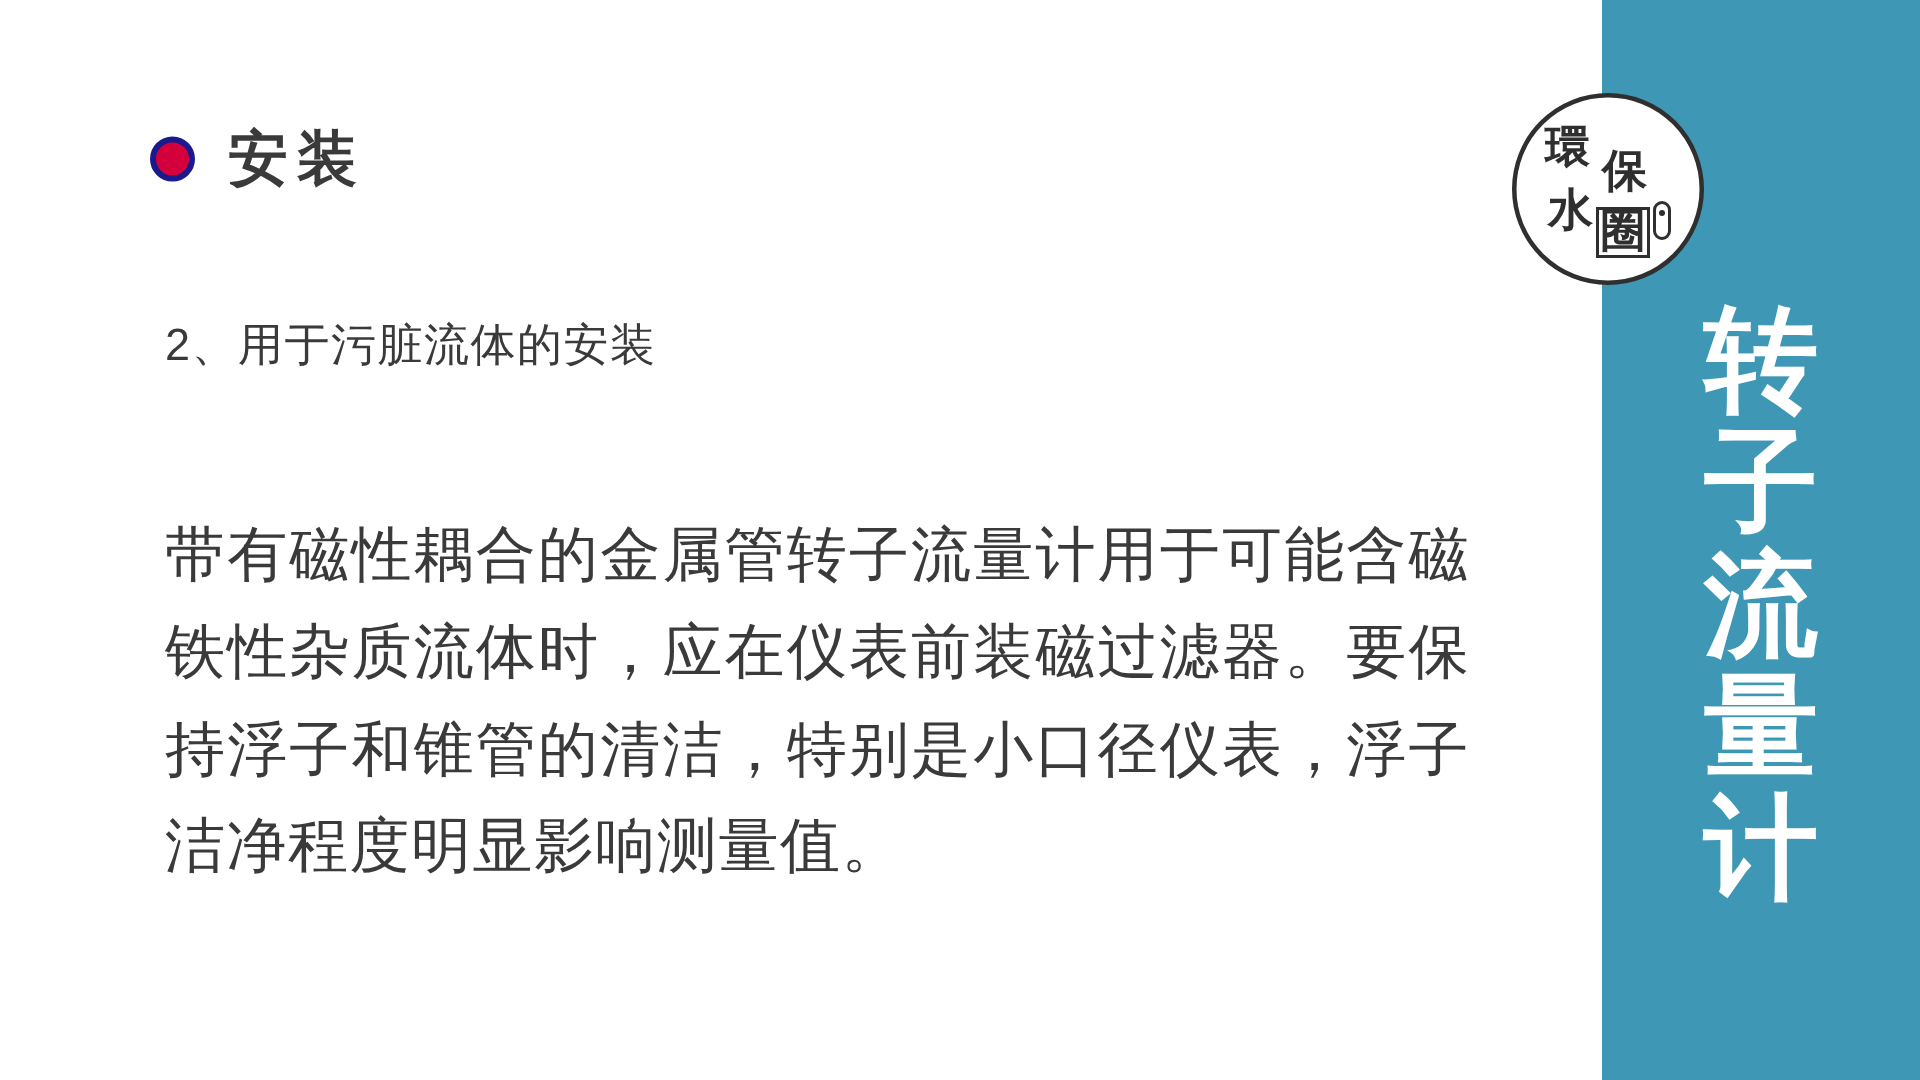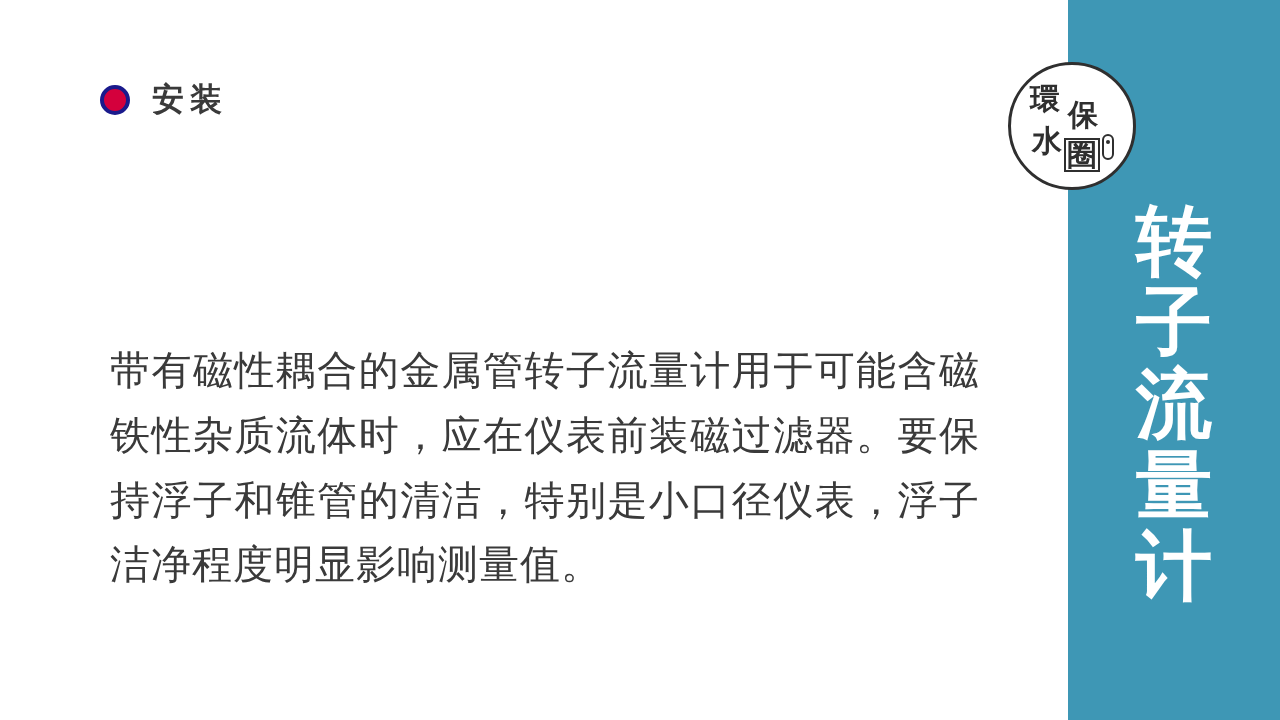--- a/index.html
+++ b/index.html
@@ -123,21 +123,21 @@
   .bullet-dot {
     width: 30px;
     height: 30px;
     border-radius: 50%;
     background: #d4003c;
     border: 4px solid #1a1a8c;
     box-sizing: border-box;
     margin-right: 22px;
   }
   .heading-text {
-    font-size: 32px;
+    font-size: 40px;
     font-weight: bold;
     color: #3a3a3a;
     letter-spacing: 6px;
     font-family: "Liberation Sans", sans-serif;
   }
   
   .subtitle {
     position: absolute;
     top: 210px;
     left: 110px;
@@ -185,16 +185,17 @@
         <span class="logo-mark"></span>
       </div>
     </div>
   </div>
 
   <div class="heading-row">
     <span class="bullet-dot"></span>
     <span class="heading-text">安装</span>
   </div>
 
+  <div class="subtitle">2、用于污脏流体的安装</div>
 
   <div class="body-text">带有磁性耦合的金属管转子流量计用于可能含磁铁性杂质流体时，应在仪表前装磁过滤器。要保持浮子和锥管的清洁，特别是小口径仪表，浮子洁净程度明显影响测量值。</div>
 
 </div>
 
 </body></html>

